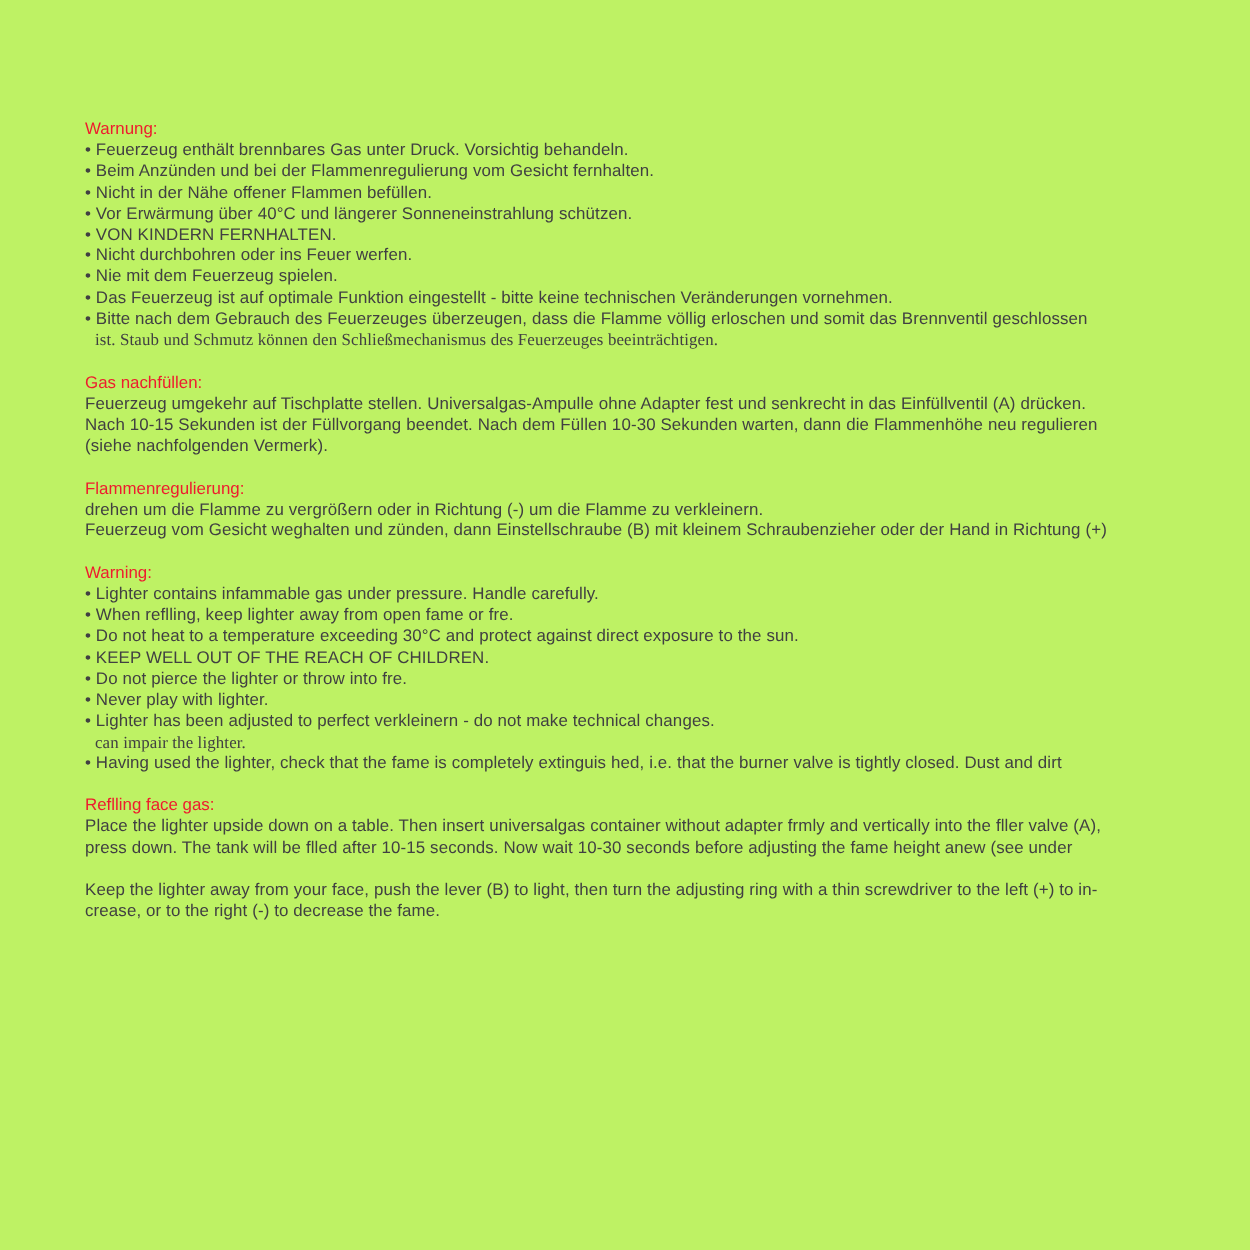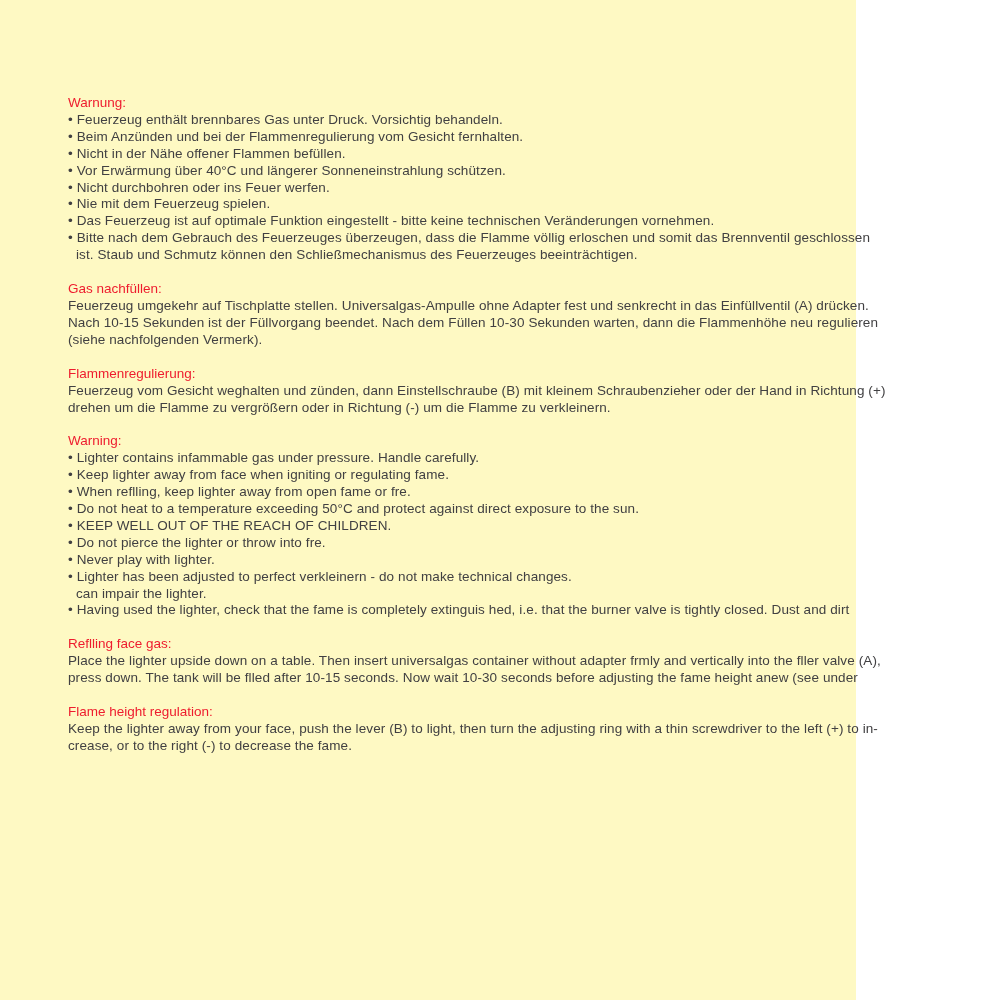--- a/index.html
+++ b/index.html
@@ -5,23 +5,23 @@
   * { margin: 0; padding: 0; box-sizing: border-box; }
   html, body {
     width: 1000px;
     height: 1000px;
     background: #ffffff;
     font-family: "Liberation Sans", "DejaVu Sans", sans-serif;
     overflow: hidden;
   }
   .page {
     position: relative;
-    width: 856px;
+    width: 1000px;
     height: 1000px;
-    background: #fef9c3;
+    background: #bef264;
   }
   .doc {
     position: absolute;
     left: 68px;
     top: 95px;
     width: 880px;
   }
   .doc-section {
     margin-bottom: 17px;
   }
@@ -33,67 +33,67 @@
   }
   .line {
     font-size: 13.5px;
     line-height: 16.9px;
     color: var(--body-color, #414042);
     white-space: nowrap;
     letter-spacing: 0.1px;
   }
   .line.indent {
     padding-left: 8px;
+    font-family: Liberation Serif, serif;
   }
 </style>
 </head>
 <body style="background: rgb(255, 255, 255);">
 
 <div class="page">
   <main class="doc">
       <section class="doc-section">
         <div class="heading">Warnung:</div>
         <div class="line">• Feuerzeug enthält brennbares Gas unter Druck. Vorsichtig behandeln.</div>
         <div class="line">• Beim Anzünden und bei der Flammenregulierung vom Gesicht fernhalten.</div>
         <div class="line">• Nicht in der Nähe offener Flammen befüllen.</div>
         <div class="line">• Vor Erwärmung über 40°C und längerer Sonneneinstrahlung schützen.</div>
+        <div class="line">• VON KINDERN FERNHALTEN.</div>
         <div class="line">• Nicht durchbohren oder ins Feuer werfen.</div>
         <div class="line">• Nie mit dem Feuerzeug spielen.</div>
         <div class="line">• Das Feuerzeug ist auf optimale Funktion eingestellt - bitte keine technischen Veränderungen vornehmen.</div>
         <div class="line">• Bitte nach dem Gebrauch des Feuerzeuges überzeugen, dass die Flamme völlig erloschen und somit das Brennventil geschlossen</div>
         <div class="line indent">ist. Staub und Schmutz können den Schließmechanismus des Feuerzeuges beeinträchtigen.</div>
       </section>
       <section class="doc-section">
         <div class="heading">Gas nachfüllen:</div>
         <div class="line">Feuerzeug umgekehr auf Tischplatte stellen. Universalgas-Ampulle ohne Adapter fest und senkrecht in das Einfüllventil (A) drücken.</div>
         <div class="line">Nach 10-15 Sekunden ist der Füllvorgang beendet. Nach dem Füllen 10-30 Sekunden warten, dann die Flammenhöhe neu regulieren</div>
         <div class="line">(siehe nachfolgenden Vermerk).</div>
       </section>
       <section class="doc-section">
         <div class="heading">Flammenregulierung:</div>
+        <div class="line">drehen um die Flamme zu vergrößern oder in Richtung (-) um die Flamme zu verkleinern.</div>
         <div class="line">Feuerzeug vom Gesicht weghalten und zünden, dann Einstellschraube (B) mit kleinem Schraubenzieher oder der Hand in Richtung (+)</div>
-        <div class="line">drehen um die Flamme zu vergrößern oder in Richtung (-) um die Flamme zu verkleinern.</div>
       </section>
       <section class="doc-section">
         <div class="heading">Warning:</div>
         <div class="line">• Lighter contains infammable gas under pressure. Handle carefully.</div>
-        <div class="line">• Keep lighter away from face when igniting or regulating fame.</div>
         <div class="line">• When reflling, keep lighter away from open fame or fre.</div>
-        <div class="line">• Do not heat to a temperature exceeding 50°C and protect against direct exposure to the sun.</div>
+        <div class="line">• Do not heat to a temperature exceeding 30°C and protect against direct exposure to the sun.</div>
         <div class="line">• KEEP WELL OUT OF THE REACH OF CHILDREN.</div>
         <div class="line">• Do not pierce the lighter or throw into fre.</div>
         <div class="line">• Never play with lighter.</div>
         <div class="line">• Lighter has been adjusted to perfect verkleinern - do not make technical changes.</div>
         <div class="line indent">can impair the lighter.</div>
         <div class="line">• Having used the lighter, check that the fame is completely extinguis hed, i.e. that the burner valve is tightly closed. Dust and dirt</div>
       </section>
       <section class="doc-section">
         <div class="heading">Reflling face gas:</div>
         <div class="line">Place the lighter upside down on a table. Then insert universalgas container without adapter frmly and vertically into the fller valve (A),</div>
         <div class="line">press down. The tank will be flled after 10-15 seconds. Now wait 10-30 seconds before adjusting the fame height anew (see under</div>
       </section>
       <section class="doc-section">
-        <div class="heading">Flame height regulation:</div>
         <div class="line">Keep the lighter away from your face, push the lever (B) to light, then turn the adjusting ring with a thin screwdriver to the left (+) to in-</div>
         <div class="line">crease, or to the right (-) to decrease the fame.</div>
       </section>
     </main>
 </div>
 
 </body></html>

